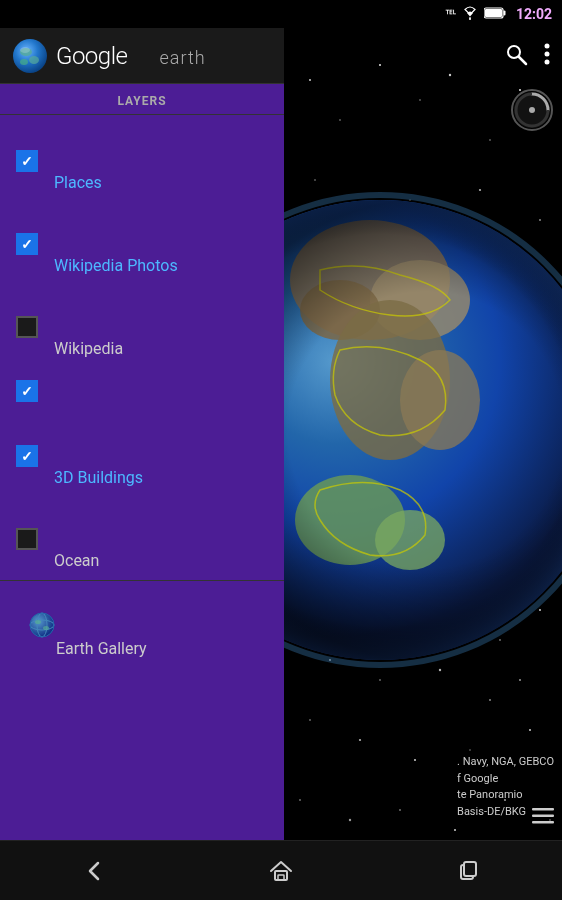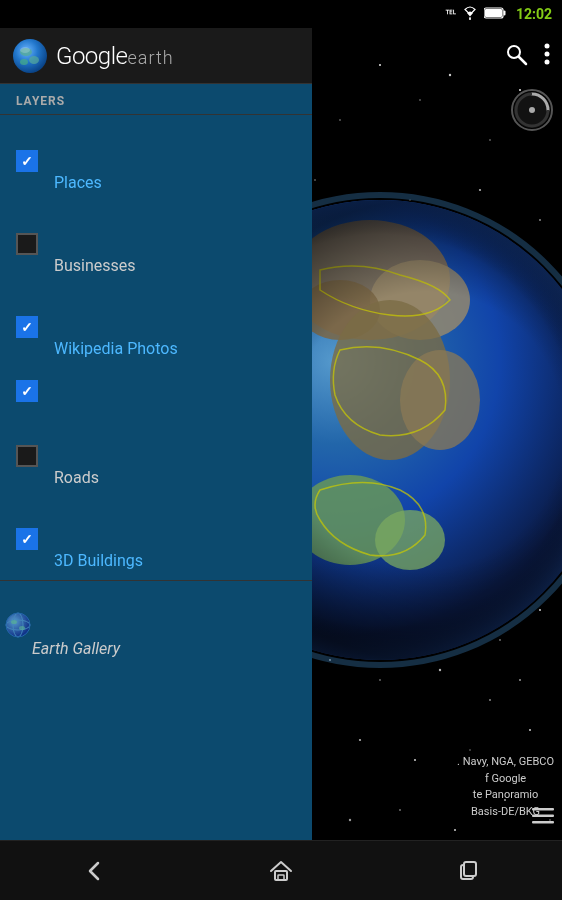--- a/index.html
+++ b/index.html
@@ -31,41 +31,41 @@
       align-items: center;
       gap: 6px;
     }
 
     .status-icon {
       color: #fff;
       font-size: 13px;
     }
 
     .status-time {
-      color: #84cc16;
+      color: #f0abfc;
       font-size: 14px;
       font-weight: bold;
       margin-left: 4px;
     }
 
     
     #earth-bg {
       position: absolute;
       top: 0; left: 0; right: 0; bottom: 0;
       background: #000;
     }
 
     
     #left-panel {
       position: absolute;
       top: 28px;
       left: 0;
-      width: 312px;
+      width: 284px;
       bottom: 60px;
-      background: #0c4a6e;
+      background: #4c1d95;
       z-index: 50;
     }
 
     
     #app-header {
       height: 56px;
       background: #1a1a1a;
       display: flex;
       align-items: center;
       padding: 0 12px;
@@ -93,20 +93,21 @@
       font-size: 24px;
       font-weight: 300;
       letter-spacing: -0.5px;
     }
 
     .ge-earth {
       color: #aaa;
       font-size: 18px;
       font-weight: 300;
       letter-spacing: 1px;
+      margin-left: 32px;
     }
 
     
     #header-icons {
       position: absolute;
       top: 28px;
       right: 0;
       height: 56px;
       display: flex;
       align-items: center;
@@ -132,20 +133,21 @@
     }
 
     
     .section-header {
       padding: 10px 16px 6px;
       font-size: 12px;
       font-weight: bold;
       color: #aaa;
       letter-spacing: 1px;
       text-transform: uppercase;
+      text-align: center;
     }
 
     .section-divider {
       height: 1px;
       background: #333;
       margin: 0 0 4px 0;
     }
 
     
     .layer-item {
@@ -190,32 +192,31 @@
     }
 
     .layer-label.inactive {
       color: #ccc;
     }
 
     
     .more-maps-item {
       display: flex;
       align-items: center;
-      padding: 10px 4px;
+      padding: 10px 28px;
       cursor: pointer;
       min-height: 46px;
-      font-style: italic;
     }
 
     
     #copyright-text {
       position: absolute;
       bottom: 80px;
       right: 8px;
-      text-align: center;
+      text-align: left;
       z-index: 40;
     }
 
     #copyright-text div {
       color: #ccc;
       font-size: 11px;
       line-height: 1.5;
     }
 
     
@@ -394,43 +395,43 @@
   <div class="section-divider"></div>
 
   <div id="layers-list">
       <div class="layer-item">
         <div class="checkbox checked">
           <span class="checkmark">✓</span>
         </div>
         <span class="layer-label active">Places</span>
       </div>
       <div class="layer-item">
+        <div class="checkbox checked">
+          <span class="checkmark">✓</span>
+        </div>
+        <span class="layer-label active">Wikipedia Photos</span>
+      </div>
+      <div class="layer-item">
         <div class="checkbox"></div>
-        <span class="layer-label inactive">Businesses</span>
+        <span class="layer-label inactive">Wikipedia</span>
       </div>
       <div class="layer-item">
         <div class="checkbox checked">
           <span class="checkmark">✓</span>
         </div>
-        <span class="layer-label active">Wikipedia Photos</span>
-      </div>
-      <div class="layer-item">
-        <div class="checkbox checked">
-          <span class="checkmark">✓</span>
-        </div>
-      </div>
-      <div class="layer-item">
-        <div class="checkbox"></div>
-        <span class="layer-label inactive">Roads</span>
       </div>
       <div class="layer-item">
         <div class="checkbox checked">
           <span class="checkmark">✓</span>
         </div>
         <span class="layer-label active">3D Buildings</span>
+      </div>
+      <div class="layer-item">
+        <div class="checkbox"></div>
+        <span class="layer-label inactive">Ocean</span>
       </div>
     </div>
 
   <div class="section-divider"></div>
 
   <div id="more-maps-list">
       <div class="more-maps-item">
         <div><svg width="28" height="28" viewBox="0 0 28 28" xmlns="http://www.w3.org/2000/svg">
     <defs>
       <radialGradient id="smallGlobe" cx="35%" cy="35%" r="65%">

